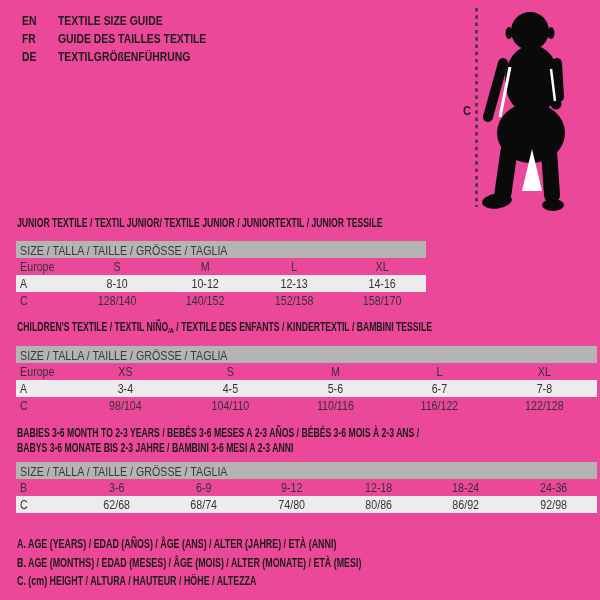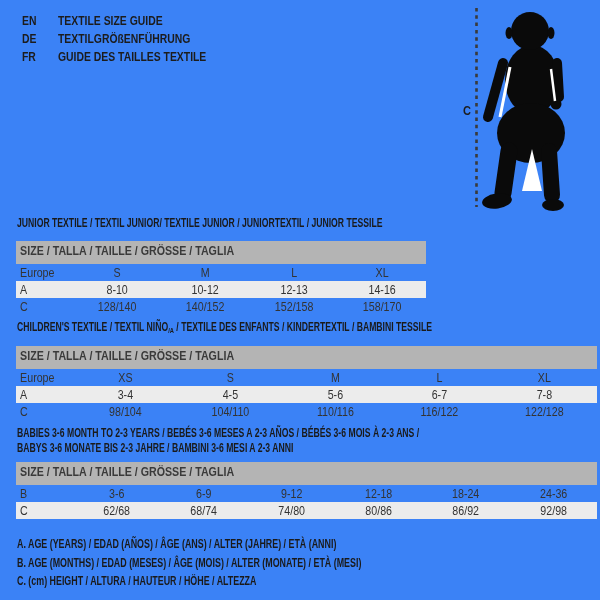--- a/index.html
+++ b/index.html
@@ -1,17 +1,17 @@
 <!DOCTYPE html>
 <html><head>
 <meta charset="utf-8">
 <style>
   html,body { margin:0; padding:0; background:#fff; }
   .page {
-    position:relative; width:600px; height:600px; background:#3b82f6;
+    position:relative; width:600px; height:600px; background:#ec4899;
     overflow:hidden; font-family:"Liberation Sans", sans-serif; color:#333;
   }
   
   .langs { position:absolute; left:22px; top:12px; }
   .lang-row { display:flex; height:18px; line-height:18px; }
   .lang-code, .lang-title {
     font-weight:bold; font-size:13px; color:#1c1c1c; white-space:nowrap;
     transform:scaleX(.8); transform-origin:0 50%;
   }
   .lang-code { width:36px; flex:0 0 36px; }
@@ -33,21 +33,21 @@
     position:absolute; left:17px; top:535px; font-weight:bold; font-size:12px;
     color:#1a1a1a; line-height:18.5px; white-space:nowrap;
     transform:scaleX(.74); transform-origin:0 0;
   }
   .sub { font-size:8px; vertical-align:-2px; letter-spacing:0; }
 
   
   .size-table { position:absolute; left:16px; }
   .w-junior { width:410px; }
   .w-full { width:581px; }
-  .tbl-header { height:23px; line-height:17px; background:#b4b4b4;font-weight:bold; }
+  .tbl-header { height:17px; line-height:17px; background:#b4b4b4; }
   .tbl-header > span {
     display:inline-block; padding-left:5px; font-size:13px; color:#3a3a3a;
     white-space:nowrap; transform:scaleX(.82); transform-origin:0 50%;
   }
   .trow { display:flex; height:17px; line-height:17px; font-size:13px; color:#333; }
   .trow .lbl {
     flex:0 0 52px; width:52px; padding-left:5px;
     transform:scaleX(.82); transform-origin:0 50%; white-space:nowrap;
   }
   .trow .c { flex:1; text-align:center; transform:scaleX(.82); white-space:nowrap; }
@@ -57,26 +57,26 @@
 <body>
 
 <div class="page">
 
   <div class="langs">
     <div class="lang-row">
       <span class="lang-code">EN</span>
       <span class="lang-title">TEXTILE SIZE GUIDE</span>
     </div>
     <div class="lang-row">
+      <span class="lang-code">FR</span>
+      <span class="lang-title">GUIDE DES TAILLES TEXTILE</span>
+    </div>
+    <div class="lang-row">
       <span class="lang-code">DE</span>
       <span class="lang-title">TEXTILGRÖßENFÜHRUNG</span>
-    </div>
-    <div class="lang-row">
-      <span class="lang-code">FR</span>
-      <span class="lang-title">GUIDE DES TAILLES TEXTILE</span>
     </div>
   </div>
 
   <svg class="figure-svg" width="130" height="210" viewBox="0 0 130 210">
     <line x1="21.5" y1="3" x2="21.5" y2="202" stroke="#3a3a3a" stroke-width="2.6" stroke-dasharray="3.5 3.8"></line>
     <g fill="#0a0a0a" stroke="none">
       <ellipse cx="77" cy="75" rx="27" ry="35"></ellipse>
       <ellipse cx="76" cy="128" rx="34" ry="30"></ellipse>
       <path d="M 77,144 L 67,186 L 87,186 Z" fill="#ffffff"></path>
       <line x1="54" y1="146" x2="48" y2="188" stroke="#0a0a0a" stroke-width="17" stroke-linecap="round"></line>

